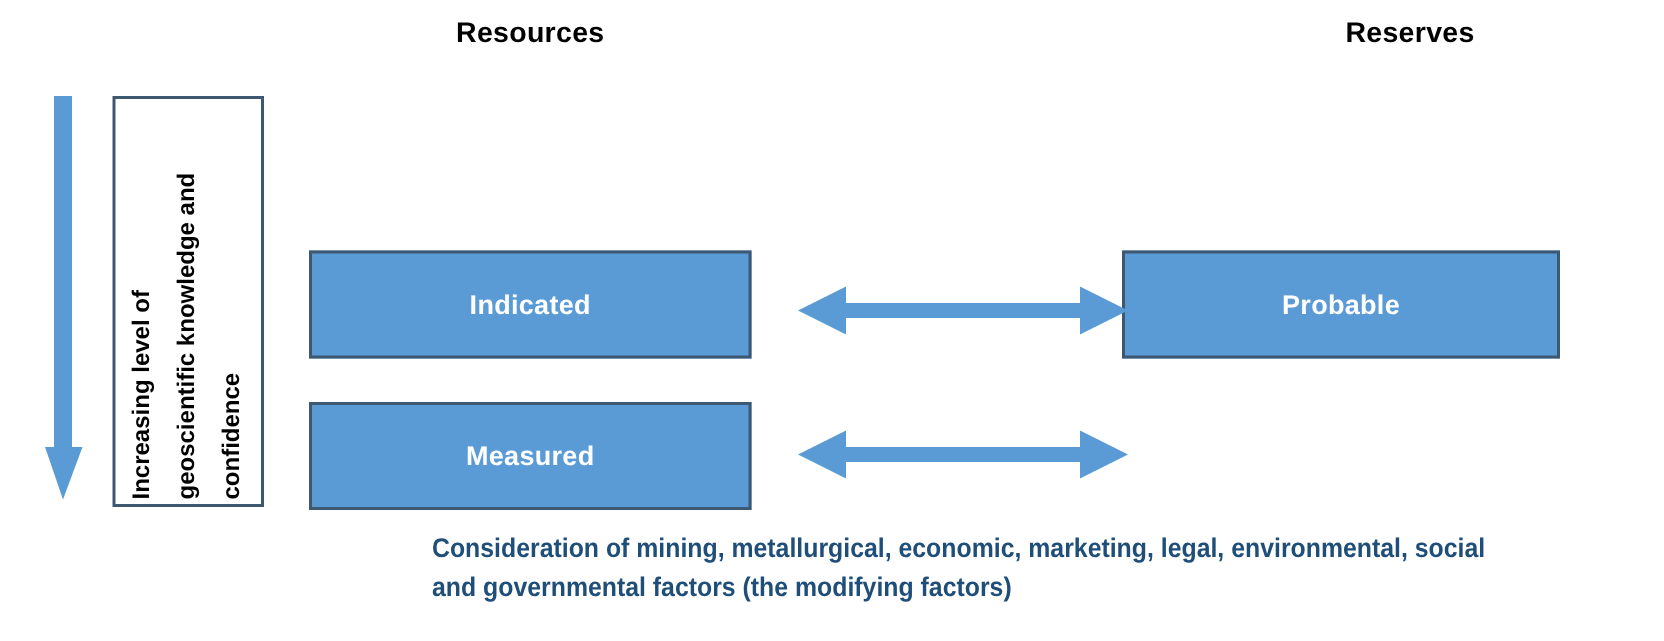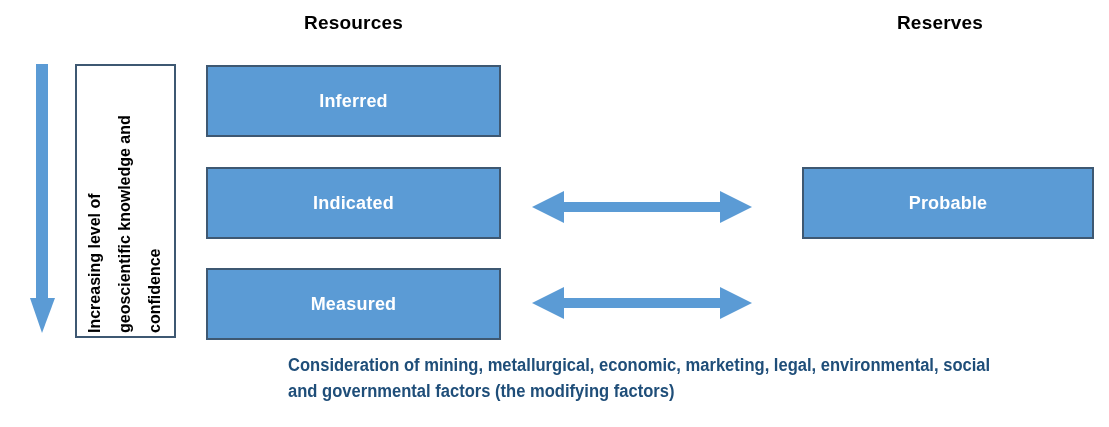--- a/index.html
+++ b/index.html
@@ -37,21 +37,21 @@
     border: 2px solid var(--box-border, #3E5872);
     display: flex;
     align-items: center;
     justify-content: center;
     font-size: 18px;
     font-weight: bold;
     color: var(--box-text, #fff);
     letter-spacing: 0.2px;
   }
   .res { left: 206px; }
-  .rsv { left: 802px; width: 292px; align-items: center; }
+  .rsv { left: 748px; width: 292px; align-items: center; }
   .row1 { top: 65px; }
   .row2 { top: 167px; }
   .row3 { top: 268px; }
 
   .vbox {
     position: absolute;
     left: 75px;
     top: 64px;
     width: 101px;
     height: 274px;
@@ -109,23 +109,20 @@
     <rect x="8" y="0" width="12" height="236" style="fill: var(--arrow-fill, #5B9BD5);"></rect>
     <polygon points="2,234 27,234 14,269" style="fill: var(--arrow-fill, #5B9BD5);"></polygon>
   </svg>
 
   <div class="vbox">
     <div class="vbox-inner">Increasing level of
 geoscientific knowledge and
 confidence</div>
   </div>
 
-  <div class="class-box res row1">
-    <span>Inferred</span>
-  </div>
   <div class="class-box res row2">
     <span>Indicated</span>
   </div>
   <div class="class-box res row3">
     <span>Measured</span>
   </div>
 
   <div class="class-box rsv row2">
     <span>Probable</span>
   </div>

